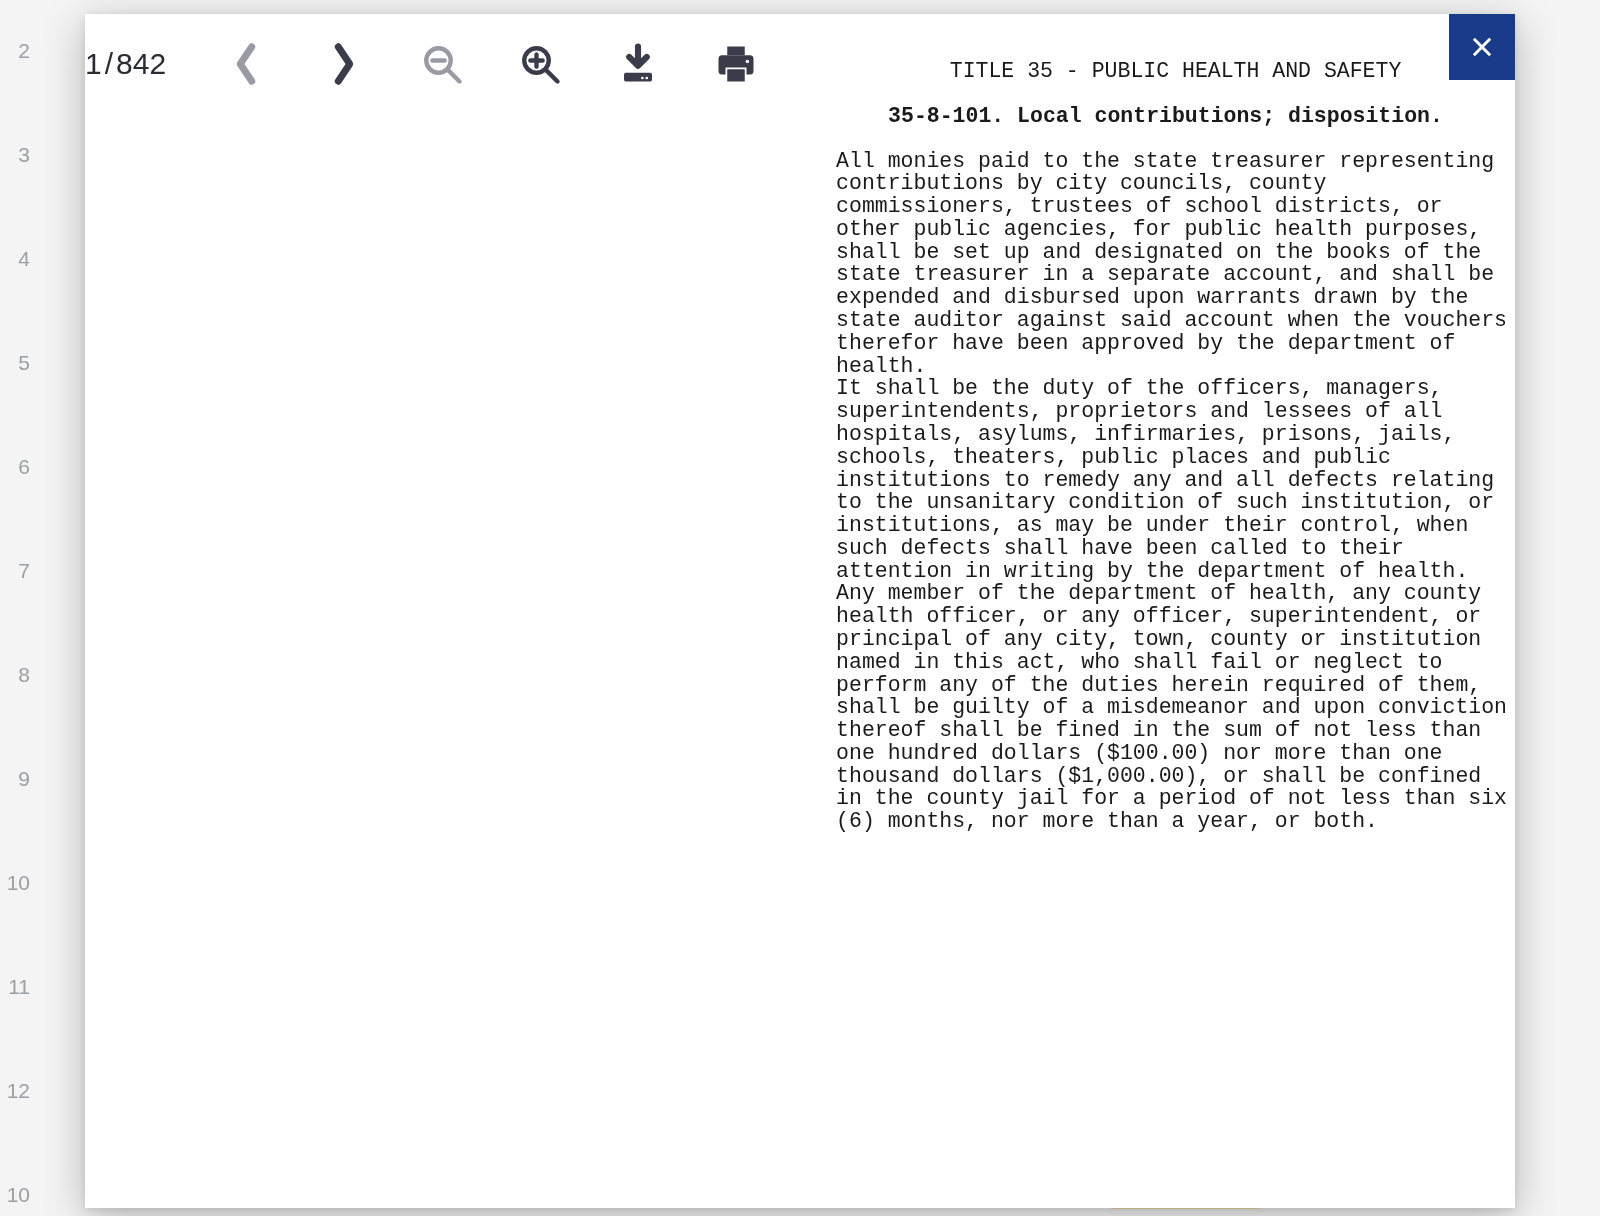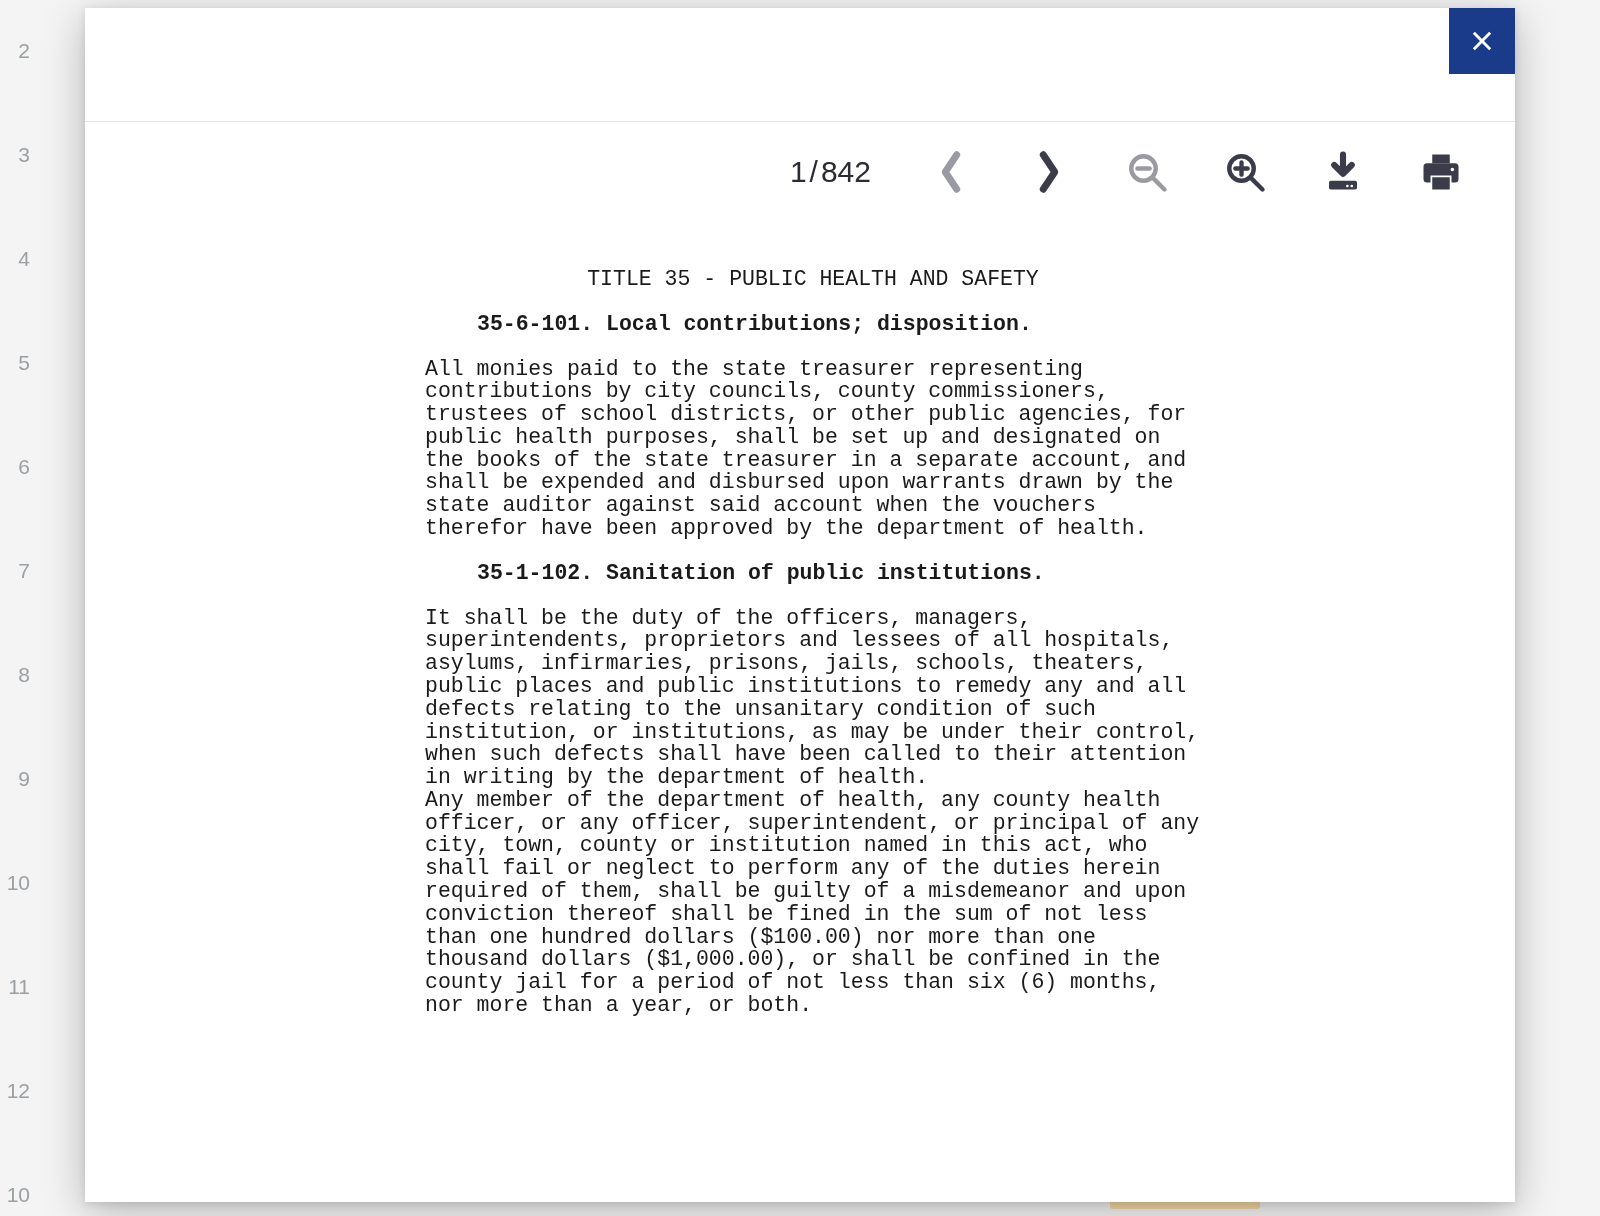--- a/index.html
+++ b/index.html
@@ -22,25 +22,25 @@
     background: #f6d9a8; border-radius: 3px;
   }
 
   
   .overlay {
     position: absolute; inset: 0; z-index: 5;
     display: flex; justify-content: center; align-items: flex-start;
   }
   .modal {
     position: relative;
-    margin-top: 8px;
+    margin-top: 14px;
     width: 1430px; height: 1194px;
     background: #fff;
     box-shadow: 0 10px 40px rgba(0,0,0,0.25), 0 2px 8px rgba(0,0,0,0.1);
-    display: flex; flex-direction: column;
+    display: flex; 
     overflow: hidden;
   }
   .close-btn {
     position: absolute; top: 0; right: 0;
     width: 66px; height: 66px;
     background: #1a3a8a;
     display: flex; align-items: center; justify-content: center;
     cursor: pointer;
   }
   .close-btn svg { width: 28px; height: 28px; stroke: #fff; stroke-width: 2.5; }
@@ -201,24 +201,23 @@
           <rect x="14" y="30" width="20" height="14"></rect>
           <circle cx="37" cy="21" r="2" fill="#fff"></circle>
         </svg>
       </div>
     </div>
 
     <div class="doc-area">
       <div class="doc-page">
         <div class="center">TITLE 35 - PUBLIC HEALTH AND SAFETY</div>
 
-        <div class="sec-head">35-6-101.  Local contributions; disposition.</div>
+        <div class="sec-head">35-8-101.  Local contributions; disposition.</div>
         <p class="body">All monies paid to the state treasurer representing contributions by city councils, county commissioners, trustees of school districts, or other public agencies, for public health purposes, shall be set up and designated on the books of the state treasurer in a separate account, and shall be expended and disbursed upon warrants drawn by the state auditor against said account when the vouchers therefor have been approved by the department of health.</p>
 
-        <div class="sec-head">35-1-102.  Sanitation of public institutions.</div>
         <p class="body">It shall be the duty of the officers, managers, superintendents, proprietors and lessees of all hospitals, asylums, infirmaries, prisons, jails, schools, theaters, public places and public institutions to remedy any and all defects relating to the unsanitary condition of such institution, or institutions, as may be under their control, when such defects shall have been called to their attention in writing by the department of health.</p>
 
         <p class="body">Any member of the department of health, any county health officer, or any officer, superintendent, or principal of any city, town, county or institution named in this act, who shall fail or neglect to perform any of the duties herein required of them, shall be guilty of a misdemeanor and upon conviction thereof shall be fined in the sum of not less than one hundred dollars ($100.00) nor more than one thousand dollars ($1,000.00), or shall be confined in the county jail for a period of not less than six (6) months, nor more than a year, or both.</p>
       </div>
     </div>
 
   </div>
 </div>
 
 </body></html>

